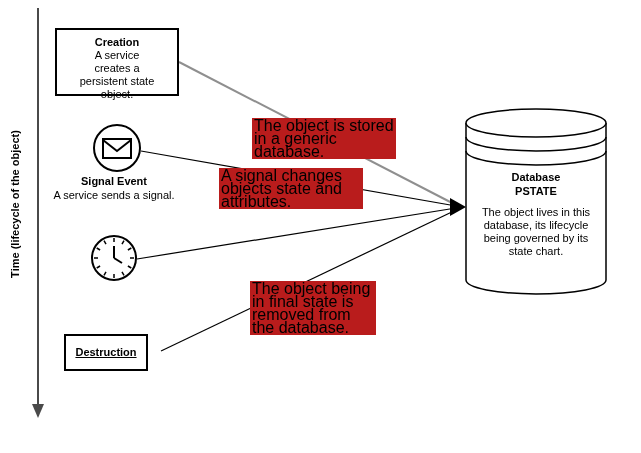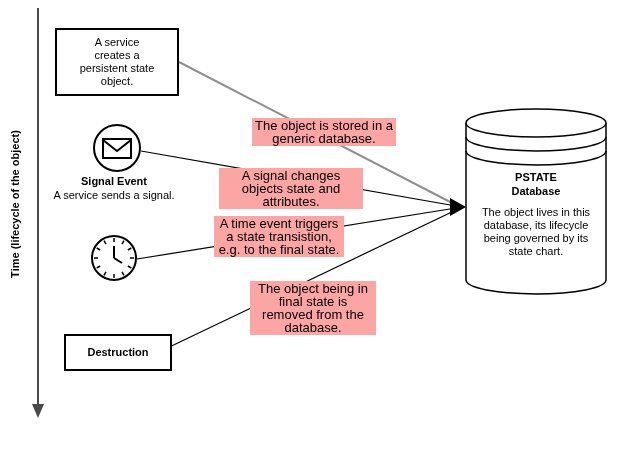--- a/index.html
+++ b/index.html
@@ -12,27 +12,27 @@
     position:absolute; width:300px; top:198px; left:-135px;
     transform:rotate(-90deg); font-size:11px; font-weight:bold; text-align:center;
   }
   .box {
     position:absolute; border:2px solid #000; background:#fff;
     font-size:11px; line-height:13px; text-align:center; box-sizing:border-box;
   }
   .box-title { font-weight:bold; }
   .creation-box { left:55px; top:28px; width:124px; height:68px; padding-top:6px; }
   .creation-box .box-desc { padding:0 20px; }
-  .destruction-box { left:64px; top:334px; width:108px; height:37px;
-    display:flex; align-items:center; justify-content:center; font-weight:bold; }
+  .destruction-box { left:64px; top:334px; width:84px; height:37px;
+    display:flex; align-items:center; justify-content:center; font-weight:bold;text-decoration:underline; }
   .icon-label { position:absolute; font-size:11px; font-weight:bold; text-align:center; }
   .icon-desc { position:absolute; font-size:11px; text-align:center; }
   .annot {
-    position:absolute; font-size:13px; line-height:13px; text-align:center;
-    background:#fca5a5; padding:1px 2px;
+    position:absolute; font-size:16px; line-height:13px; text-align:left;
+    background:#b91c1c; padding:1px 2px;
   }
   .db-text { position:absolute; left:471px; width:130px; text-align:center; font-size:11px; line-height:13px; }
   .db-title { top:170px; font-weight:bold; position:absolute; left:471px; width:130px; text-align:center; font-size:11px; line-height:14px; }
 </style>
 </head>
 <body>
 
 <div class="canvas">
 
   <svg class="layer" width="641" height="453" viewBox="0 0 641 453">
@@ -75,35 +75,35 @@
       <path d="M466,137 A70,14 0 0 0 606,137" fill="none" stroke="#000" stroke-width="1.5"></path>
       <path d="M466,151 A70,14 0 0 0 606,151" fill="none" stroke="#000" stroke-width="1.5"></path>
     </g>
 
     <polygon points="450,198 450,216 466,207" fill="#000"></polygon>
   </svg>
 
   <div class="time-label">Time (lifecycle of the object)</div>
 
   <div class="box creation-box">
+    <div class="box-title">Creation</div>
     <div class="box-desc">A service creates a persistent state object.</div>
   </div>
 
   <div class="icon-label" style="left:44px; top:175px; width:140px;">Signal Event</div>
   <div class="icon-desc" style="left:34px; top:189px; width:160px;">A service sends a signal.</div>
 
 
   <div class="box destruction-box">
     <span>Destruction</span>
   </div>
 
   <div class="annot" style="left:252px; top:118px; width:140px;">The object is stored in a generic database.</div>
   <div class="annot" style="left:219px; top:168px; width:140px;">A signal changes objects state and attributes.</div>
-  <div class="annot" style="left:214px; top:216px; width:126px;">A time event triggers a state transistion, e.g. to the final state.</div>
   <div class="annot" style="left:250px; top:281px; width:122px;">The object being in final state is removed from the database.</div>
 
   <div class="db-title">
+    <div>Database</div>
     <div>PSTATE</div>
-    <div>Database</div>
   </div>
   <div class="db-text" style="top:206px;">The object lives in this database, its lifecycle being governed by its state chart.</div>
 
 </div>
 
 </body></html>

